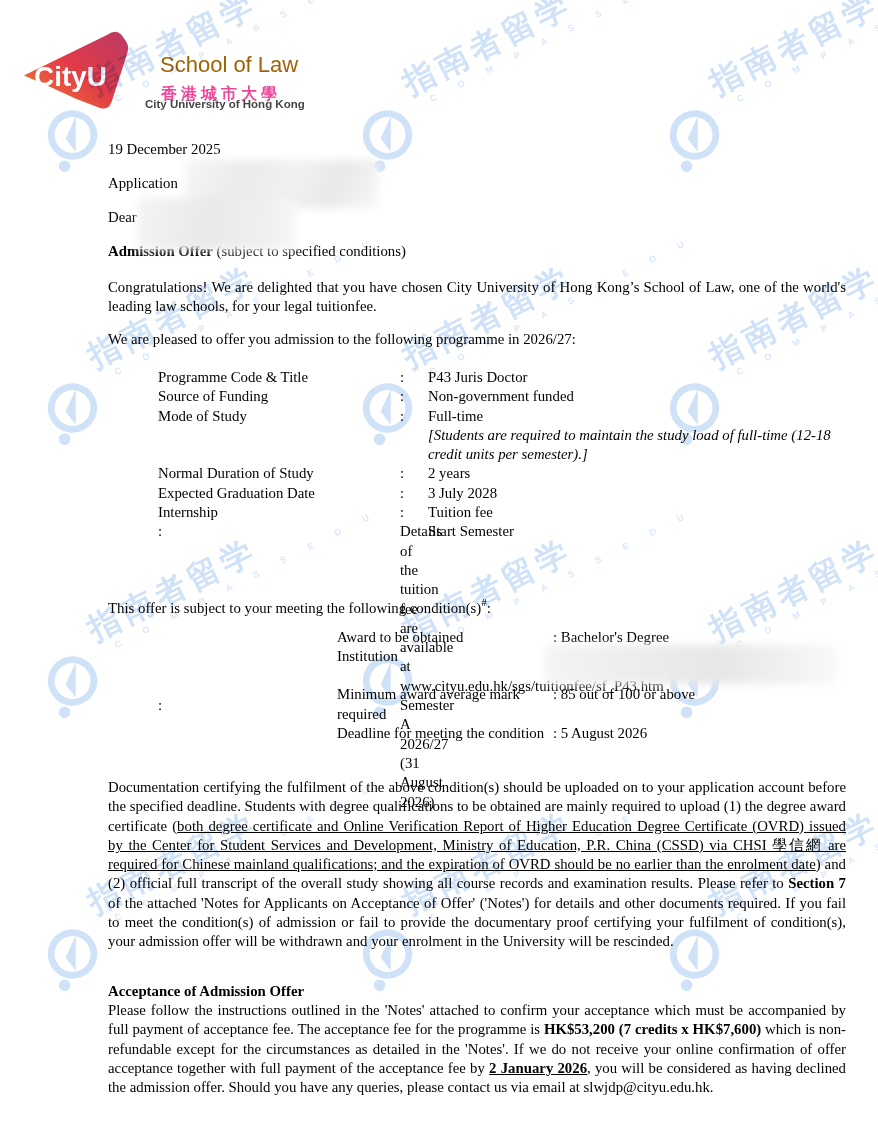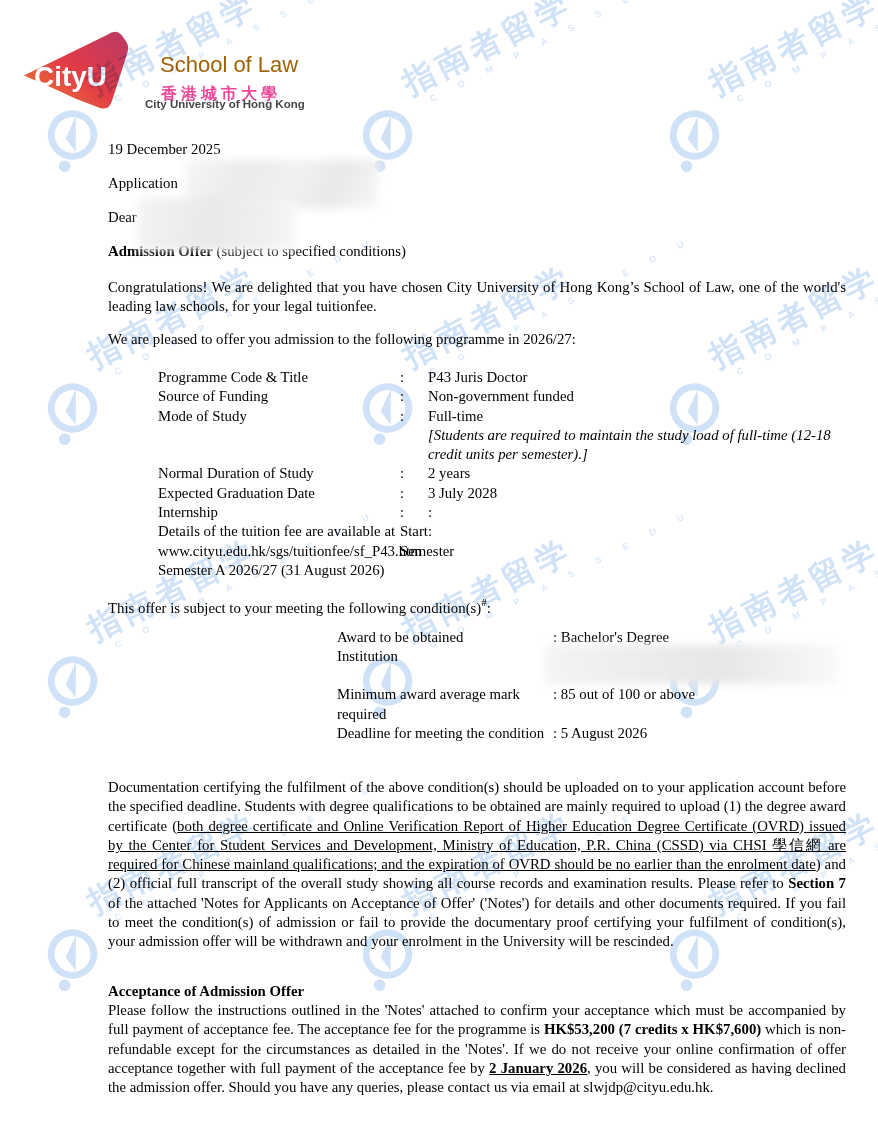--- a/index.html
+++ b/index.html
@@ -117,20 +117,21 @@
         <div class="cell">:</div>
         <div class="cell val">2 years</div>
 
         <div class="cell">Expected Graduation Date</div>
         <div class="cell">:</div>
         <div class="cell val">3 July 2028</div>
 
         <div class="cell">Internship</div>
         <div class="cell">:</div>
 
+        <div class="cell">Tuition fee</div>
         <div class="cell">:</div>
         <div class="cell val">Details of the tuition fee are available at
 www.cityu.edu.hk/sgs/tuitionfee/sf_P43.htm</div>
 
         <div class="cell">Start Semester</div>
         <div class="cell">:</div>
         <div class="cell val">Semester A 2026/27 (31 August 2026)</div>
       </div>
 
       <div class="blk" style="top:594px">

